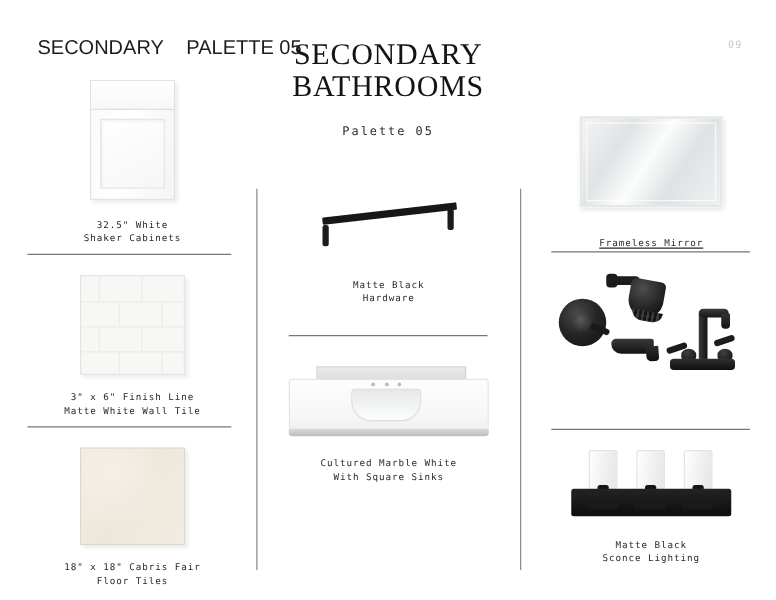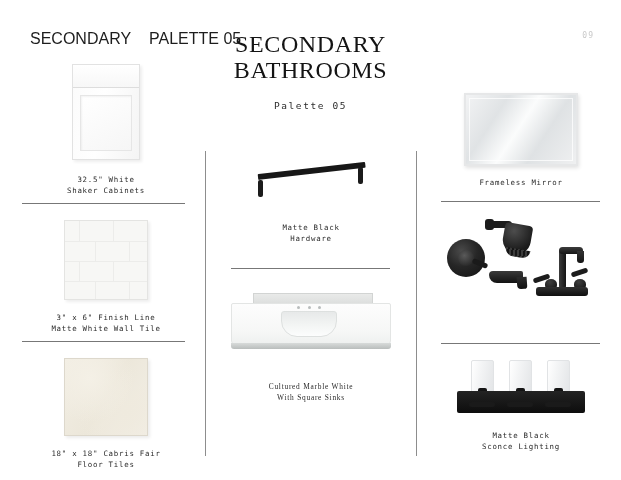--- a/index.html
+++ b/index.html
@@ -497,29 +497,29 @@
       <div class="deck"></div>
       <div class="basin"></div>
       <div class="holes">
         <i></i>
           <i></i>
           <i></i>
       </div>
       <div class="edge"></div>
     </div>
   </div>
-  <div class="caption" style="margin-top:24px;font-family:Liberation Serif, serif;">Cultured Marble White
+  <div class="caption" style="margin-top:8px;">Cultured Marble White
 With Square Sinks</div>
 </div>
 
 <div class="item" style="left:436px; top:88px; width:170px;">
   <div class="swatch-wrap" style="height:78px;">
     <div class="mirror"></div>
   </div>
-  <div class="caption" style="margin-top:11px;">Frameless Mirror</div>
+  <div class="caption" style="margin-top:23px;text-decoration:underline;">Frameless Mirror</div>
 </div>
 
 <div class="h-rule" style="left:441px; top:201px; width:159px;"></div>
 
 <div class="item" style="left:436px; top:212px; width:170px;">
   <div class="swatch-wrap" style="height:97px;">
     <div class="plumbing">
       <div class="valve"></div>
       <div class="valve-lever"></div>
       <div class="shower-elbow"></div>

